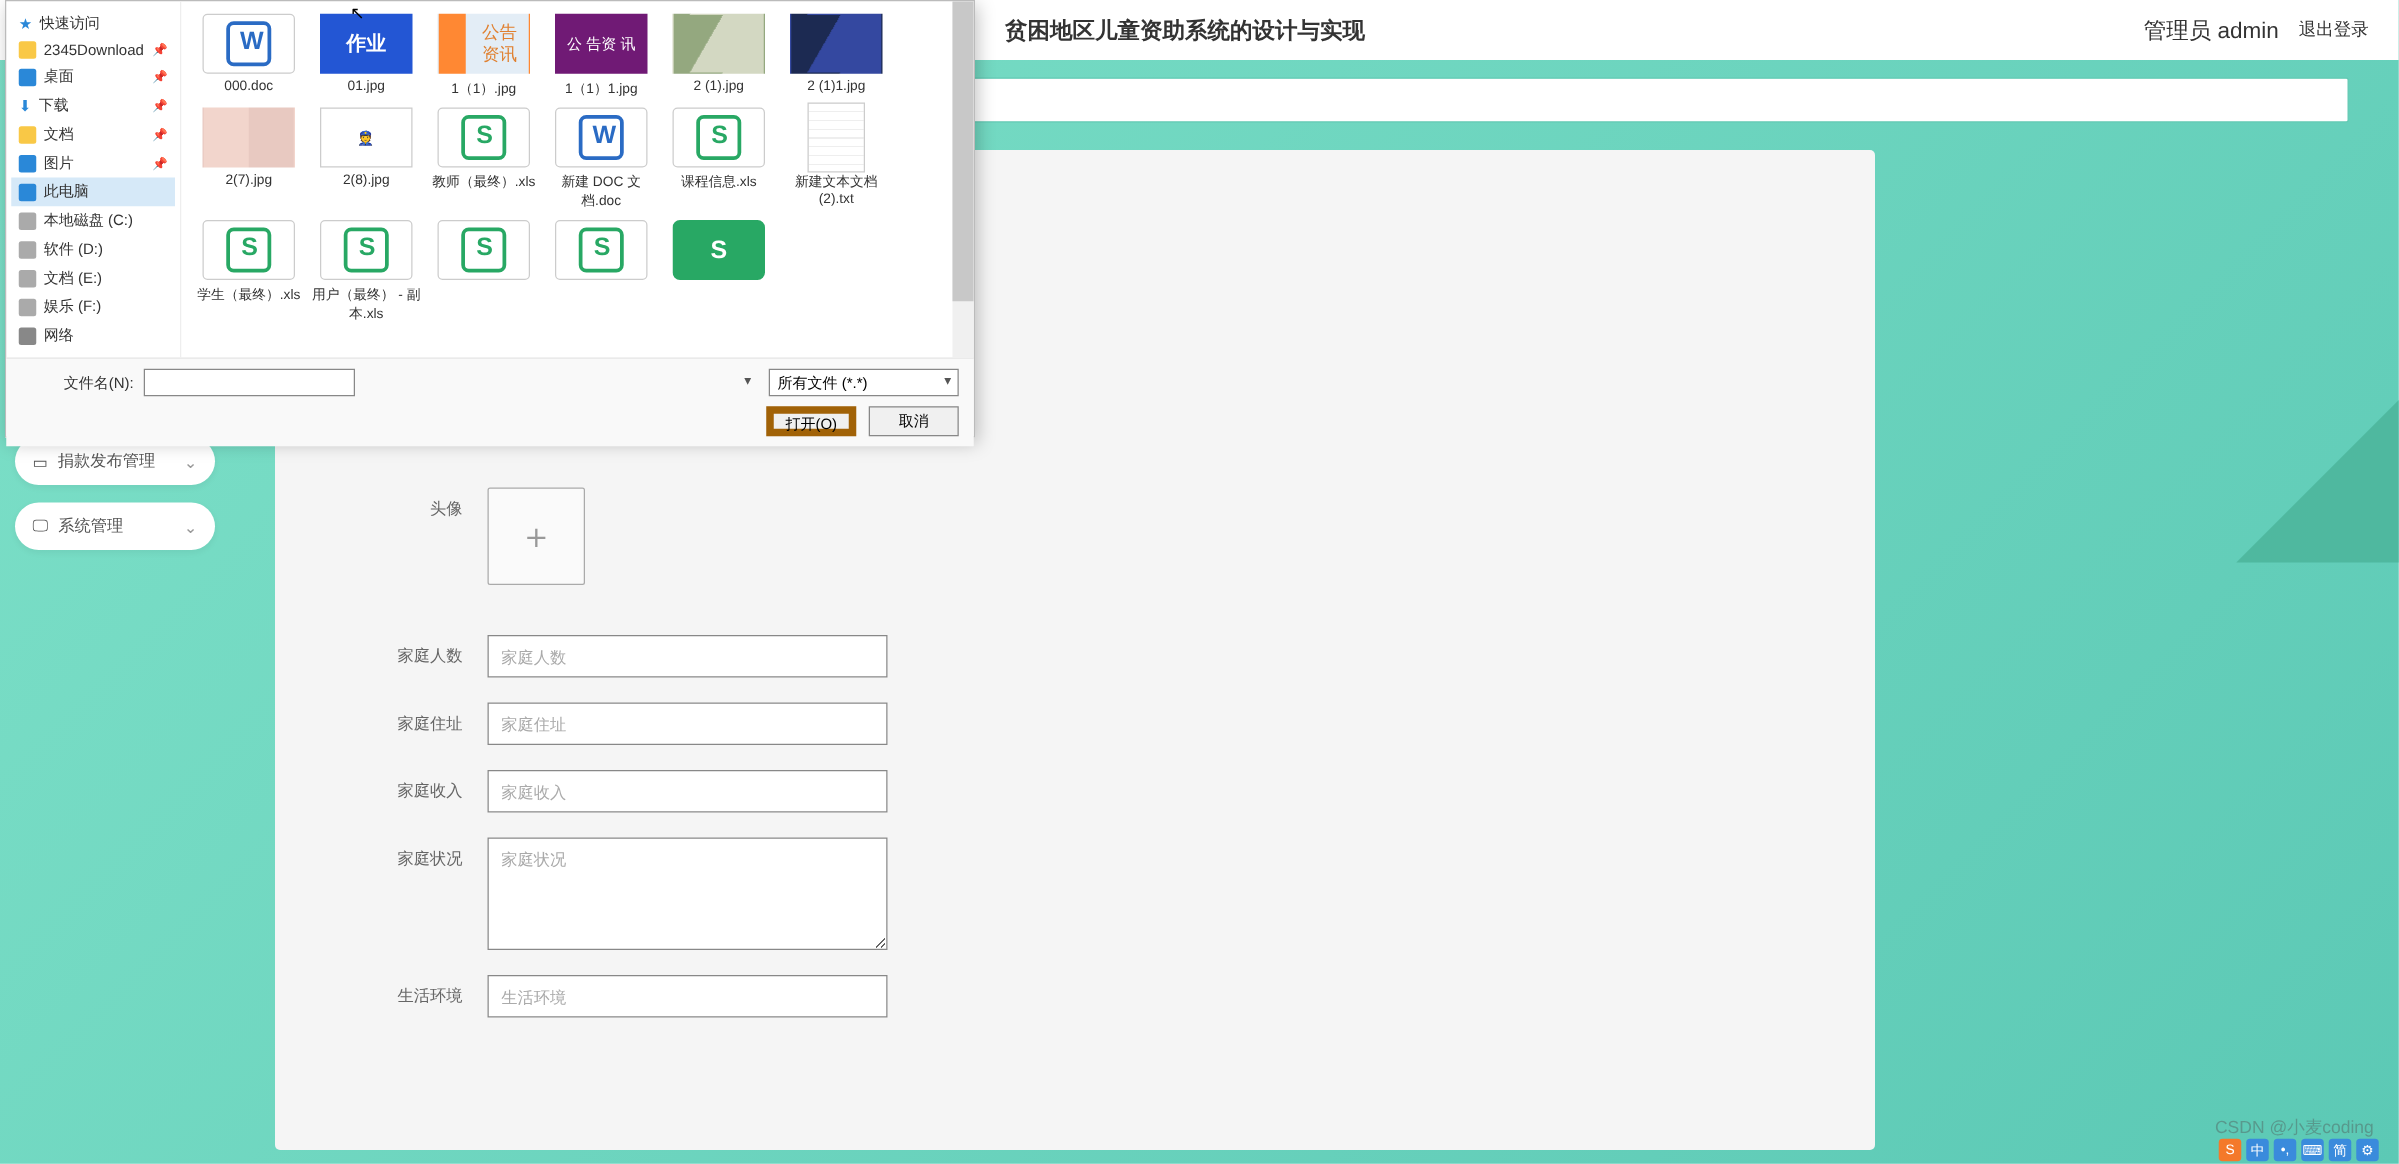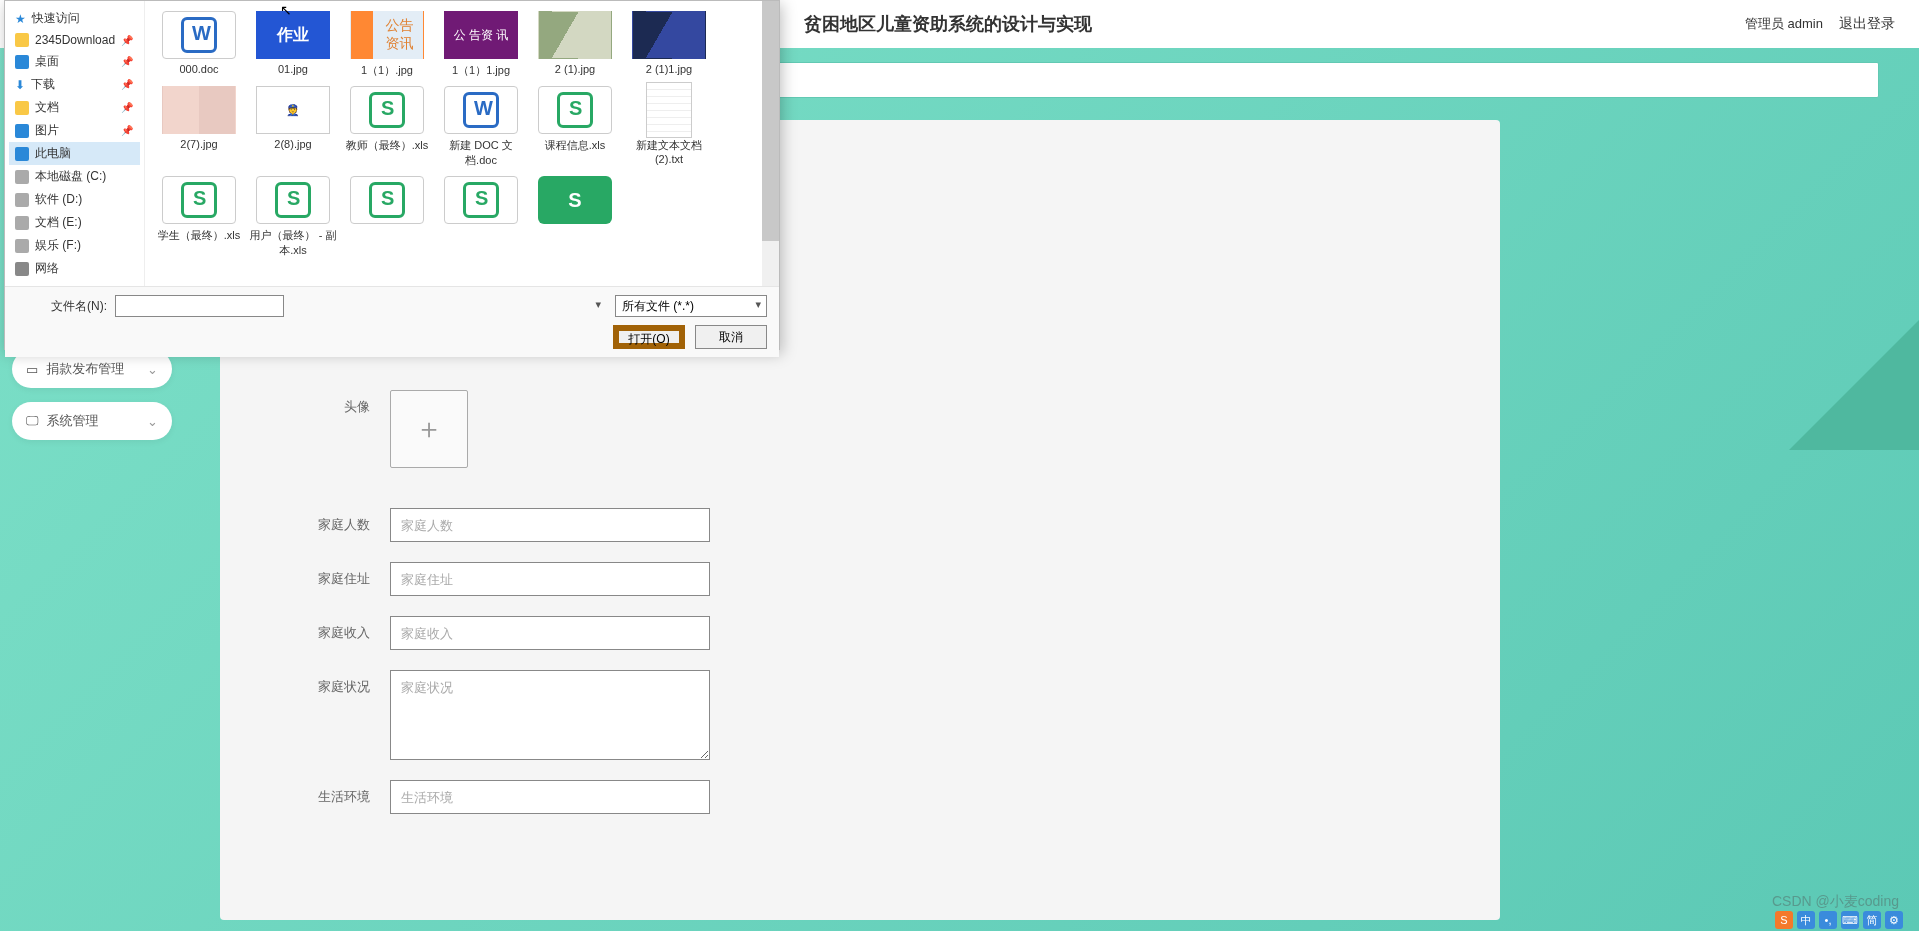--- a/index.html
+++ b/index.html
@@ -2,21 +2,21 @@
 <html><head>
   <meta charset="utf-8">
   <style>
     * { margin: 0; padding: 0; box-sizing: border-box; font-family: "Microsoft YaHei", Arial, sans-serif; }
     body { width: 1919px; height: 931px; background: linear-gradient(135deg, #7de0c8 0%, #5cc9b5 100%); overflow: hidden; position: relative; }
 
     
     .header { position: absolute; top: 0; left: 0; right: 0; height: 48px; background: #fff; display: flex; align-items: center; justify-content: space-between; padding: 16px 24px; z-index: 1; }
     .header-title { font-size: 18px; font-weight: 600; color: #333; margin-left: 780px; }
     .header-right { display: flex; align-items: center; gap: 16px; color: #333; }
-    .header-user { font-size: 13px; }
+    .header-user { font-size: 18px; }
     .header-logout { font-size: 14px; cursor: pointer; }
 
     
     .breadcrumb { position: absolute; top: 62px; left: 210px; right: 40px; height: 36px; background: #fff; border: 1px solid #62c9b3; border-radius: 2px; z-index: 1; }
 
     
     .main-card { position: absolute; top: 120px; left: 220px; width: 1280px; height: 800px; background: #f5f5f5; border-radius: 4px; padding: 30px; z-index: 0; }
 
     
     .deco-tri { position: absolute; right: 0; top: 320px; width: 0; height: 0; border-left: 130px solid transparent; border-bottom: 130px solid #4fb89f; }

